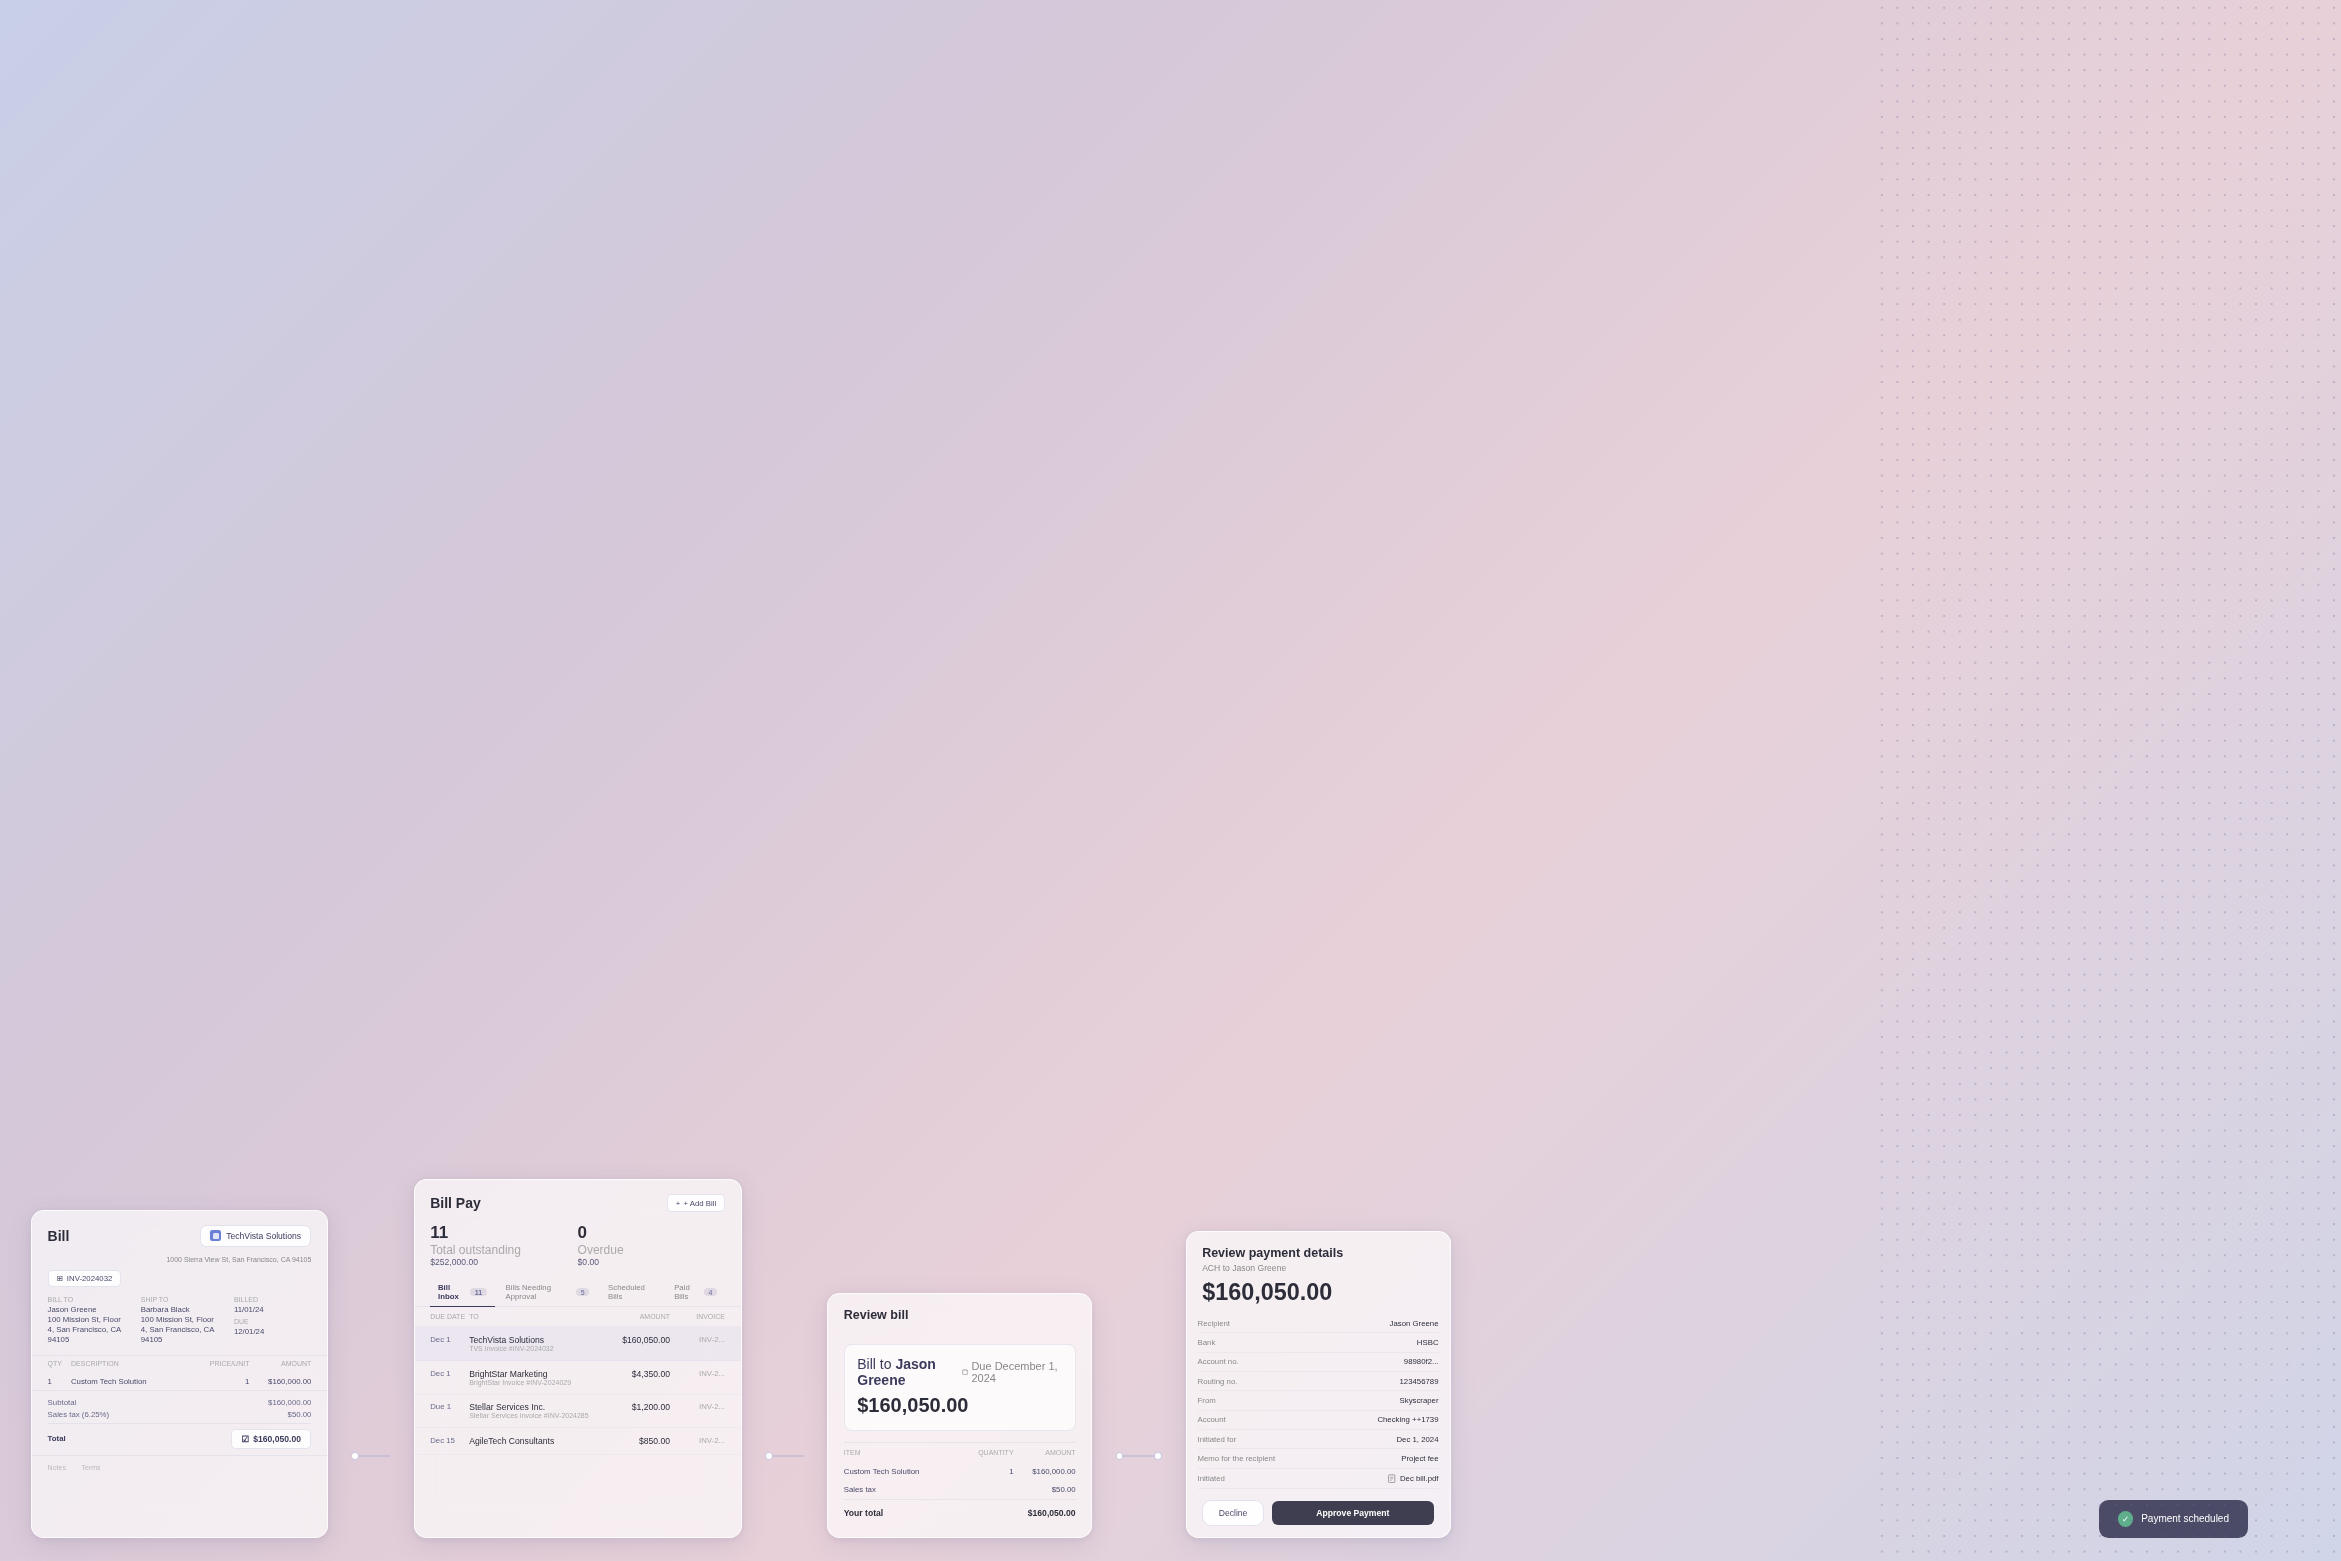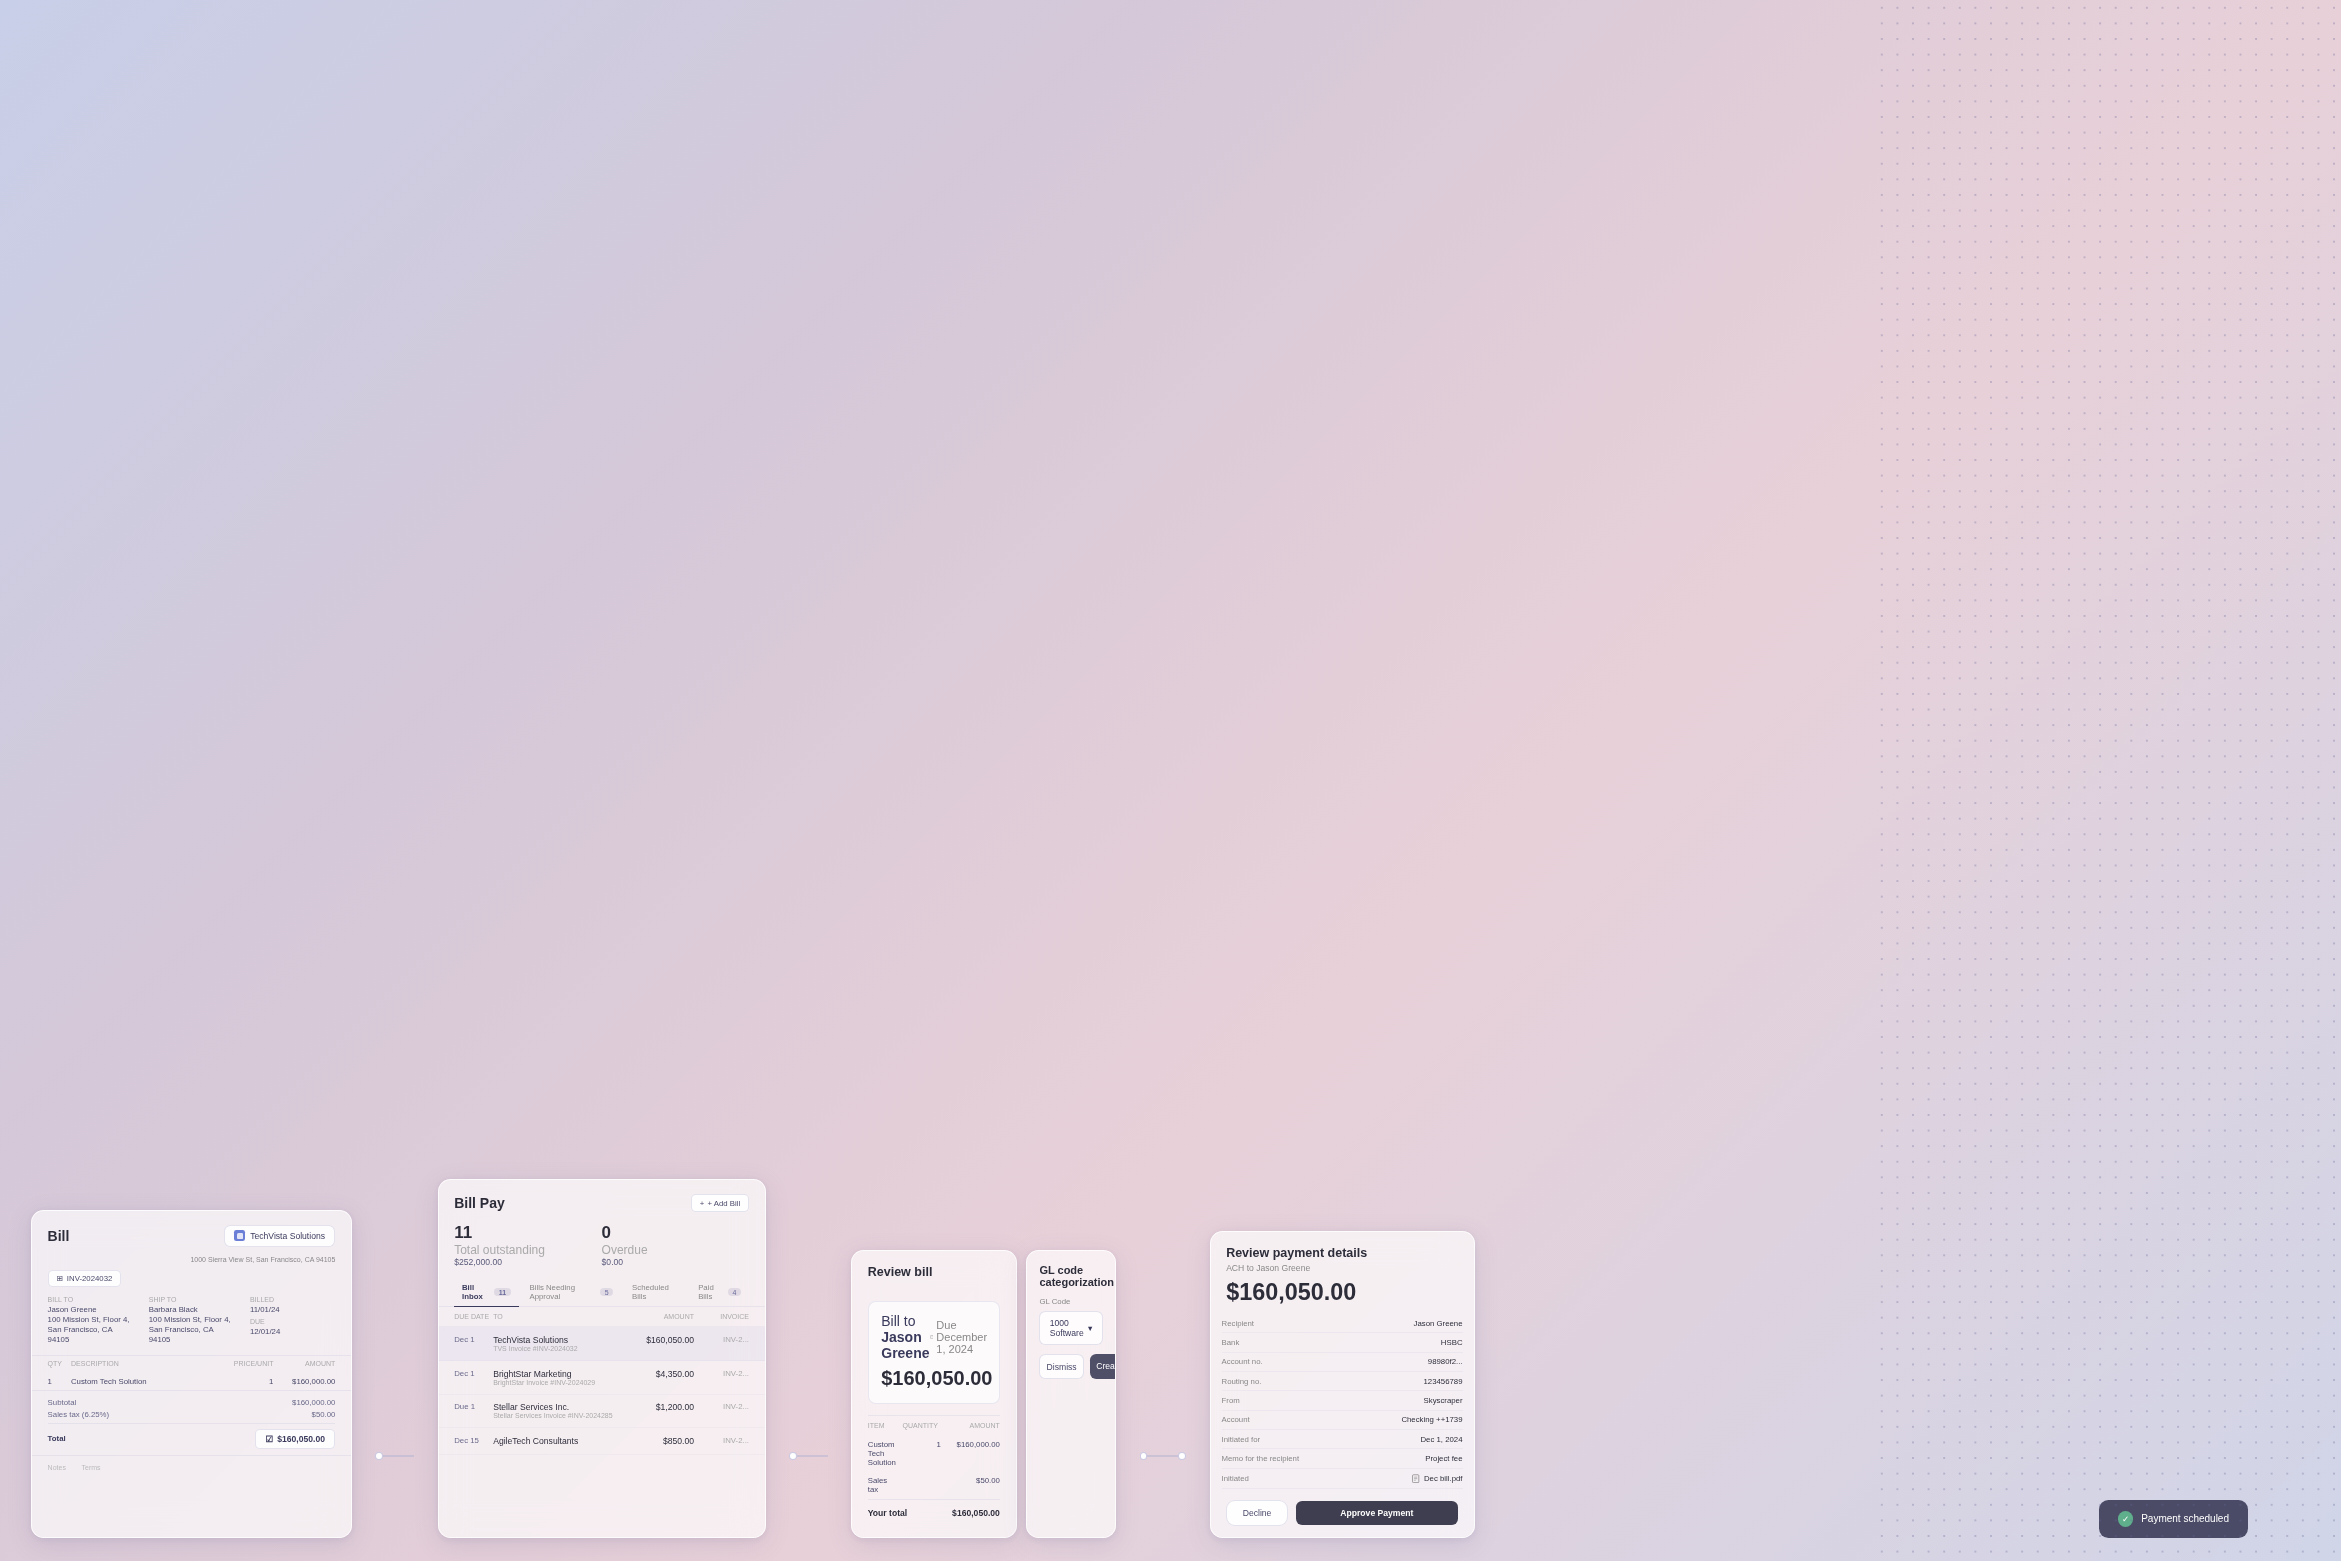--- a/index.html
+++ b/index.html
@@ -41,21 +41,21 @@
       background: rgba(255,255,255,0.65);
       backdrop-filter: blur(15.6px);
       border-radius: 12.5px;
       border: 0.8px solid rgba(255,255,255,0.8);
       box-shadow: 0 6.2px 25px rgba(100,100,150,0.15), 0 1.6px 6.2px rgba(100,100,150,0.1);
       overflow: hidden;
     }
 
     
     .bill-card {
-      width: 321px;
+      width: 297px;
       min-height: 328px;
       padding: 0;
       flex-shrink: 0;
     }
 
     .bill-card-header {
       display: flex;
       justify-content: space-between;
       align-items: center;
       padding: 14px 15.6px 9.4px;
@@ -843,32 +843,20 @@
           <span></span>
           <span>$50.00</span>
         </div>
       </div>
       <div class="review-total-row">
         <span>Your total</span>
         <span>$160,050.00</span>
       </div>
     </div>
 
-    <div class="card" style="border-radius:12.5px;padding:12.5px;">
-      <div class="gl-title">GL code categorization</div>
-      <div class="gl-label">GL Code</div>
-      <div class="gl-select">
-        <span>1000 Software</span>
-        <span>▾</span>
-      </div>
-      <div class="gl-actions">
-        <div class="gl-btn gl-btn-secondary">Dismiss</div>
-        <div class="gl-btn gl-btn-primary">Create</div>
-      </div>
-    </div>
   </div>
 
   <div class="card-connector">
     <div class="conn-dot"></div>
     <div class="conn-line"></div>
     <div class="conn-dot"></div>
   </div>
 
   <div class="card payment-card">
     <div class="payment-header">

